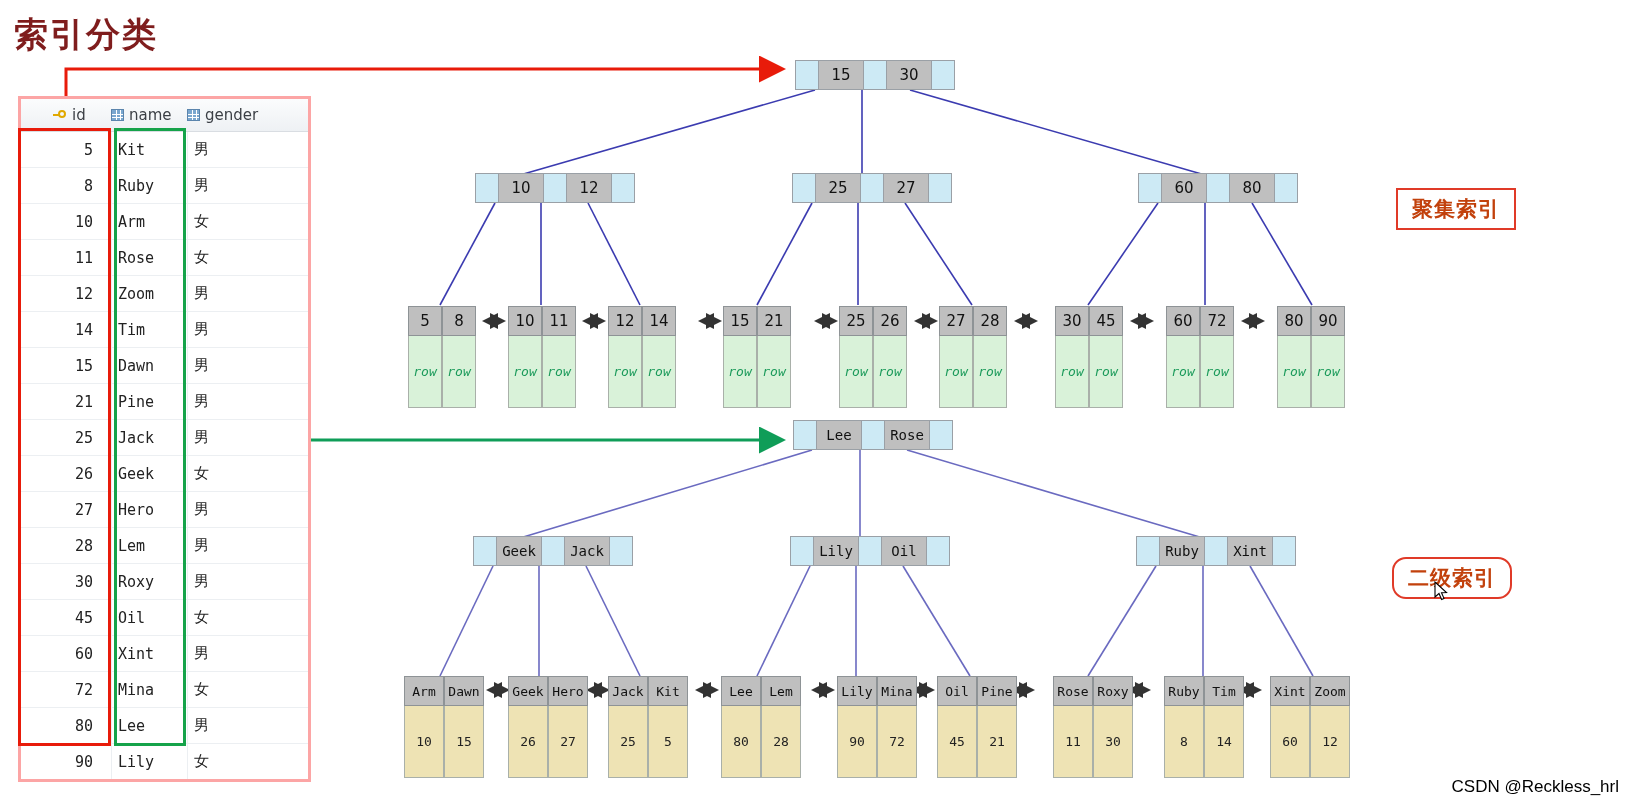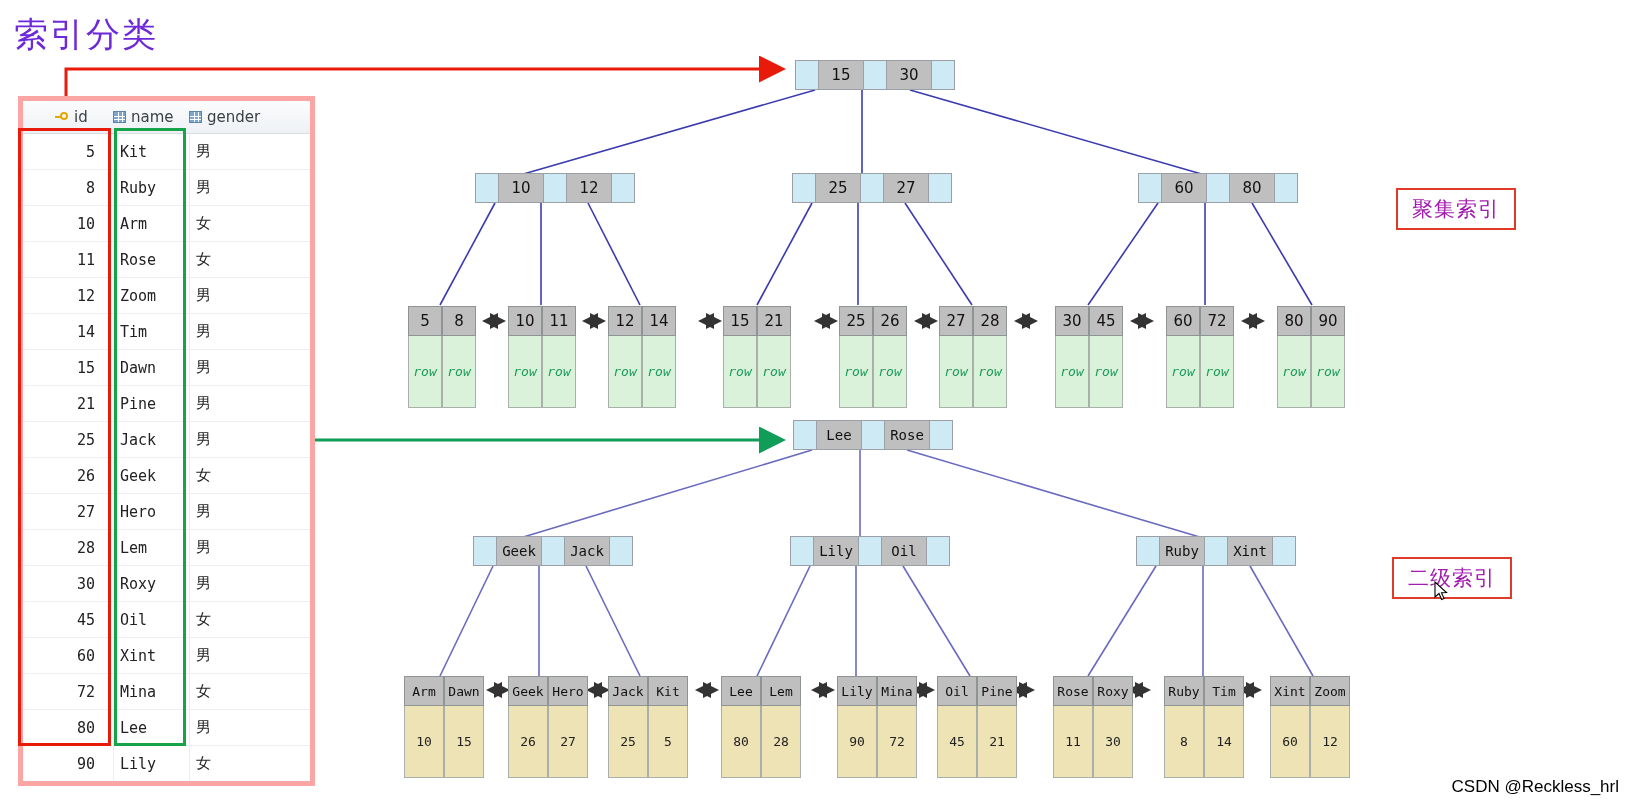--- a/index.html
+++ b/index.html
@@ -8,30 +8,30 @@
     background:#ffffff;
     font-family:"Liberation Sans",sans-serif;
     position:relative;
     overflow:hidden;
   }
   #root{position:absolute;left:0;top:0;width:1633px;height:805px;}
 
   
   .page-title{
     position:absolute;left:14px;top:12px;
-    font-size:34px;font-weight:normal;color:#6d28d9;
+    font-size:34px;font-weight:bold;color:#7f1d1d;
     letter-spacing:2px;
     font-family:"DejaVu Sans","Liberation Sans",sans-serif;
   }
 
   
   .tbl{
     position:absolute;left:18px;top:96px;
     width:287px;
-    border:5px solid #fca5a5;
+    border:3px solid #fca5a5;
     border-collapse:collapse;
     background:#fff;
     font-family:"DejaVu Sans Mono","Liberation Mono",monospace;
   }
   .tbl .hdr{
     display:flex;height:32px;align-items:center;
     background:linear-gradient(#fbfcfd,#eef1f4);
     border-bottom:1px solid #d9dde2;
   }
   .tbl .hdr .hc{
@@ -111,21 +111,21 @@
   .leaf.clustered .vv{background:#d9f2d9;color:#1a9a5a;
     font-family:"DejaVu Sans Mono","Liberation Mono",monospace;font-style:italic;}
   .leaf.secondary .leafcell{width:40px;}
   .leaf.secondary .kk{font-family:"DejaVu Sans Mono","Liberation Mono",monospace;font-size:13px;}
   .leaf.secondary .vv{background:#eee3b4;color:#222;
     font-family:"DejaVu Sans Mono","Liberation Mono",monospace;font-size:13px;}
 
   
   .anno{
     position:absolute;border:2px solid #e03a28;background:#fff;
-    color:#a21caf;font-size:21px;font-weight:normal;
+    color:#c2410c;font-size:21px;font-weight:bold;
     display:flex;align-items:center;justify-content:center;
     font-family:"DejaVu Sans","Liberation Sans",sans-serif;
     letter-spacing:1px;
   }
 
   .cursor{position:absolute;width:14px;height:20px;}
 
   .watermark{
     position:absolute;right:14px;bottom:8px;
     font-size:17px;color:#000000;
@@ -581,20 +581,20 @@
           <div class="vv">60</div>
         </div>
         <div class="leafcell">
           <div class="kk">Zoom</div>
           <div class="vv">12</div>
         </div>
       </div>
     </div>
 
   <div class="anno" style="left:1396px;top:188px;width:116px;height:38px;">聚集索引</div>
-  <div class="anno" style="left:1392px;top:557px;width:116px;height:38px;">二级索引</div>
+  <div class="anno" style="left:1392px;top:557px;width:116px;height:38px;border-radius:14px;">二级索引</div>
 
   <svg class="cursor" style="left:1434px;top:581px;" viewBox="0 0 14 20">
     <path d="M1,1 L1,16 L5,12.5 L7.6,18.5 L10,17.4 L7.5,11.7 L12.5,11.5 z" fill="#fff" stroke="#000" stroke-width="1.1"></path>
   </svg>
 
   <div class="watermark">CSDN @Reckless_hrl</div>
 </div>
 
 </body></html>

